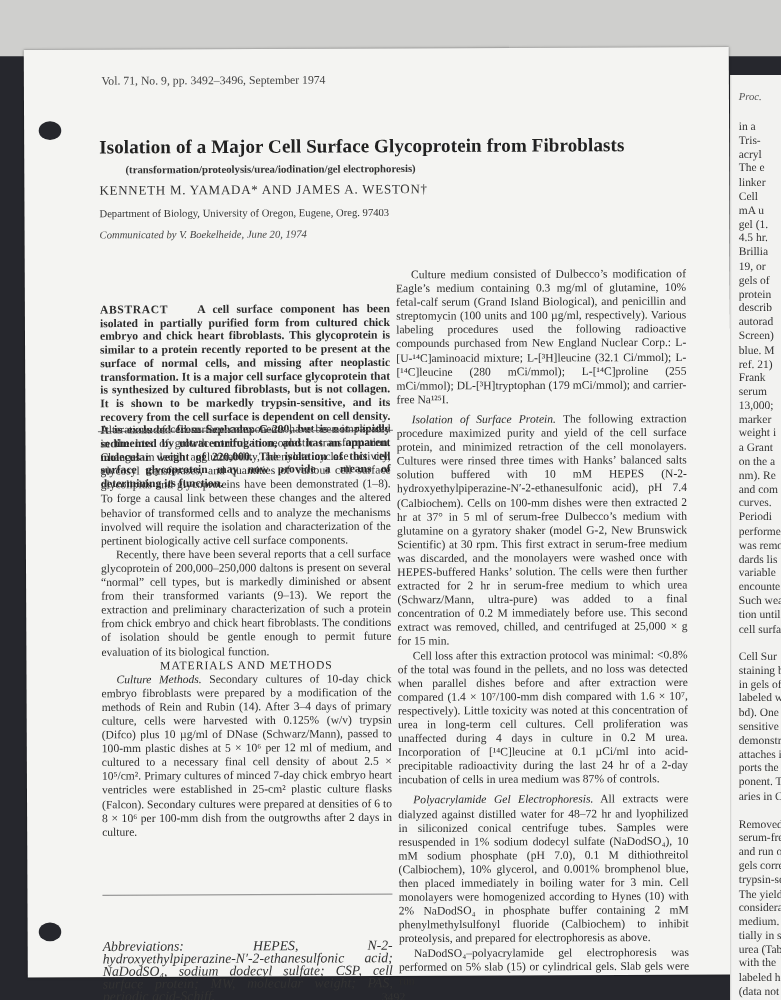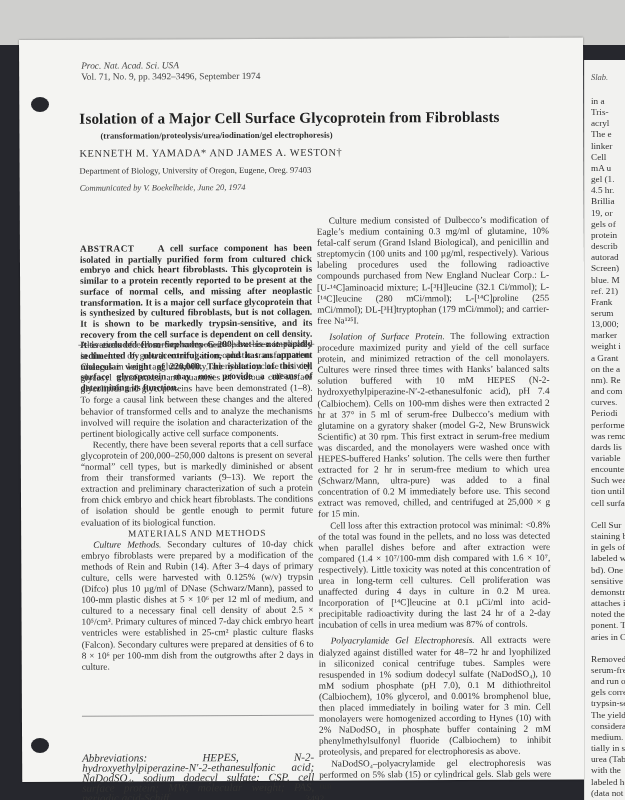--- a/index.html
+++ b/index.html
@@ -67,21 +67,20 @@
   .footnotes p { margin:0 0 1px 0; }
   .page-number { position:absolute; left:283px; top:755px; font-size:9.5px; color:#333; }
 </style>
 </head>
 <body>
 
 <div class="top-band"></div>
 
 <div class="page">
   <div class="journal">
-    <div class="j-name">Proc. Nat. Acad. Sci. USA</div>
     <div>Vol. 71, No. 9, pp. 3492–3496, September 1974</div>
   </div>
 
   <div class="title">Isolation of a Major Cell Surface Glycoprotein from Fibroblasts</div>
   <div class="keywords">(transformation/proteolysis/urea/iodination/gel electrophoresis)</div>
   <div class="authors">KENNETH M. YAMADA* AND JAMES A. WESTON†</div>
   <div class="affiliation">Department of Biology, University of Oregon, Eugene, Oreg. 97403</div>
   <div class="communicated">Communicated by V. Boekelheide, June 20, 1974</div>
 
   <div class="col abstract">
@@ -108,21 +107,21 @@
     <p class="indent" style="margin-top:5px"><span class="it">Isolation of Surface Protein.</span> <span>The following extraction procedure maximized purity and yield of the cell surface protein, and minimized retraction of the cell monolayers. Cultures were rinsed three times with Hanks’ balanced salts solution buffered with 10 mM HEPES (N-2-hydroxyethylpiperazine-N′-2-ethanesulfonic acid), pH 7.4 (Calbiochem). Cells on 100-mm dishes were then extracted 2 hr at 37° in 5 ml of serum-free Dulbecco’s medium with glutamine on a gyratory shaker (model G-2, New Brunswick Scientific) at 30 rpm. This first extract in serum-free medium was discarded, and the monolayers were washed once with HEPES-buffered Hanks’ solution. The cells were then further extracted for 2 hr in serum-free medium to which urea (Schwarz/Mann, ultra-pure) was added to a final concentration of 0.2 M immediately before use. This second extract was removed, chilled, and centrifuged at 25,000 × g for 15 min.</span></p>
     <p class="indent">Cell loss after this extraction protocol was minimal: &lt;0.8% of the total was found in the pellets, and no loss was detected when parallel dishes before and after extraction were compared (1.4 × 10⁷/100-mm dish compared with 1.6 × 10⁷, respectively). Little toxicity was noted at this concentration of urea in long-term cell cultures. Cell proliferation was unaffected during 4 days in culture in 0.2 M urea. Incorporation of [¹⁴C]leucine at 0.1 µCi/ml into acid-precipitable radioactivity during the last 24 hr of a 2-day incubation of cells in urea medium was 87% of controls.</p>
     <p class="indent" style="margin-top:5px"><span class="it">Polyacrylamide Gel Electrophoresis.</span> <span>All extracts were dialyzed against distilled water for 48–72 hr and lyophilized in siliconized conical centrifuge tubes. Samples were resuspended in 1% sodium dodecyl sulfate (NaDodSO₄), 10 mM sodium phosphate (pH 7.0), 0.1 M dithiothreitol (Calbiochem), 10% glycerol, and 0.001% bromphenol blue, then placed immediately in boiling water for 3 min. Cell monolayers were homogenized according to Hynes (10) with 2% NaDodSO₄ in phosphate buffer containing 2 mM phenylmethylsulfonyl fluoride (Calbiochem) to inhibit proteolysis, and prepared for electrophoresis as above.</span></p>
     <p class="indent">NaDodSO₄–polyacrylamide gel electrophoresis was performed on 5% slab (15) or cylindrical gels. Slab gels were run</p>
   </div>
 
   <div class="page-number">3492</div>
 </div>
 
 <div class="next-page">
-  <div class="np-head">Slab.</div>
+  <div class="np-head">Proc.</div>
   <div id="np-lines">
       <div class="np-line">in a</div>
       <div class="np-line">Tris-</div>
       <div class="np-line">acryl</div>
       <div class="np-line">The e</div>
       <div class="np-line">linker</div>
       <div class="np-line">Cell</div>
       <div class="np-line">mA u</div>
       <div class="np-line">gel (1.</div>
       <div class="np-line">4.5 hr.</div>
@@ -156,21 +155,21 @@
       <div class="np-line">cell surfa</div>
       <div class="np-line">&nbsp;</div>
       <div class="np-line">  Cell Sur</div>
       <div class="np-line">staining b</div>
       <div class="np-line">in gels of</div>
       <div class="np-line">labeled w</div>
       <div class="np-line">bd). One</div>
       <div class="np-line">sensitive</div>
       <div class="np-line">demonstra</div>
       <div class="np-line">attaches i</div>
-      <div class="np-line">noted the</div>
+      <div class="np-line">ports the</div>
       <div class="np-line">ponent. Th</div>
       <div class="np-line">aries in Co</div>
       <div class="np-line">&nbsp;</div>
       <div class="np-line">  Removed</div>
       <div class="np-line">serum-free</div>
       <div class="np-line">and run on</div>
       <div class="np-line">gels corres</div>
       <div class="np-line">trypsin-sen</div>
       <div class="np-line">The yield o</div>
       <div class="np-line">considerabl</div>

